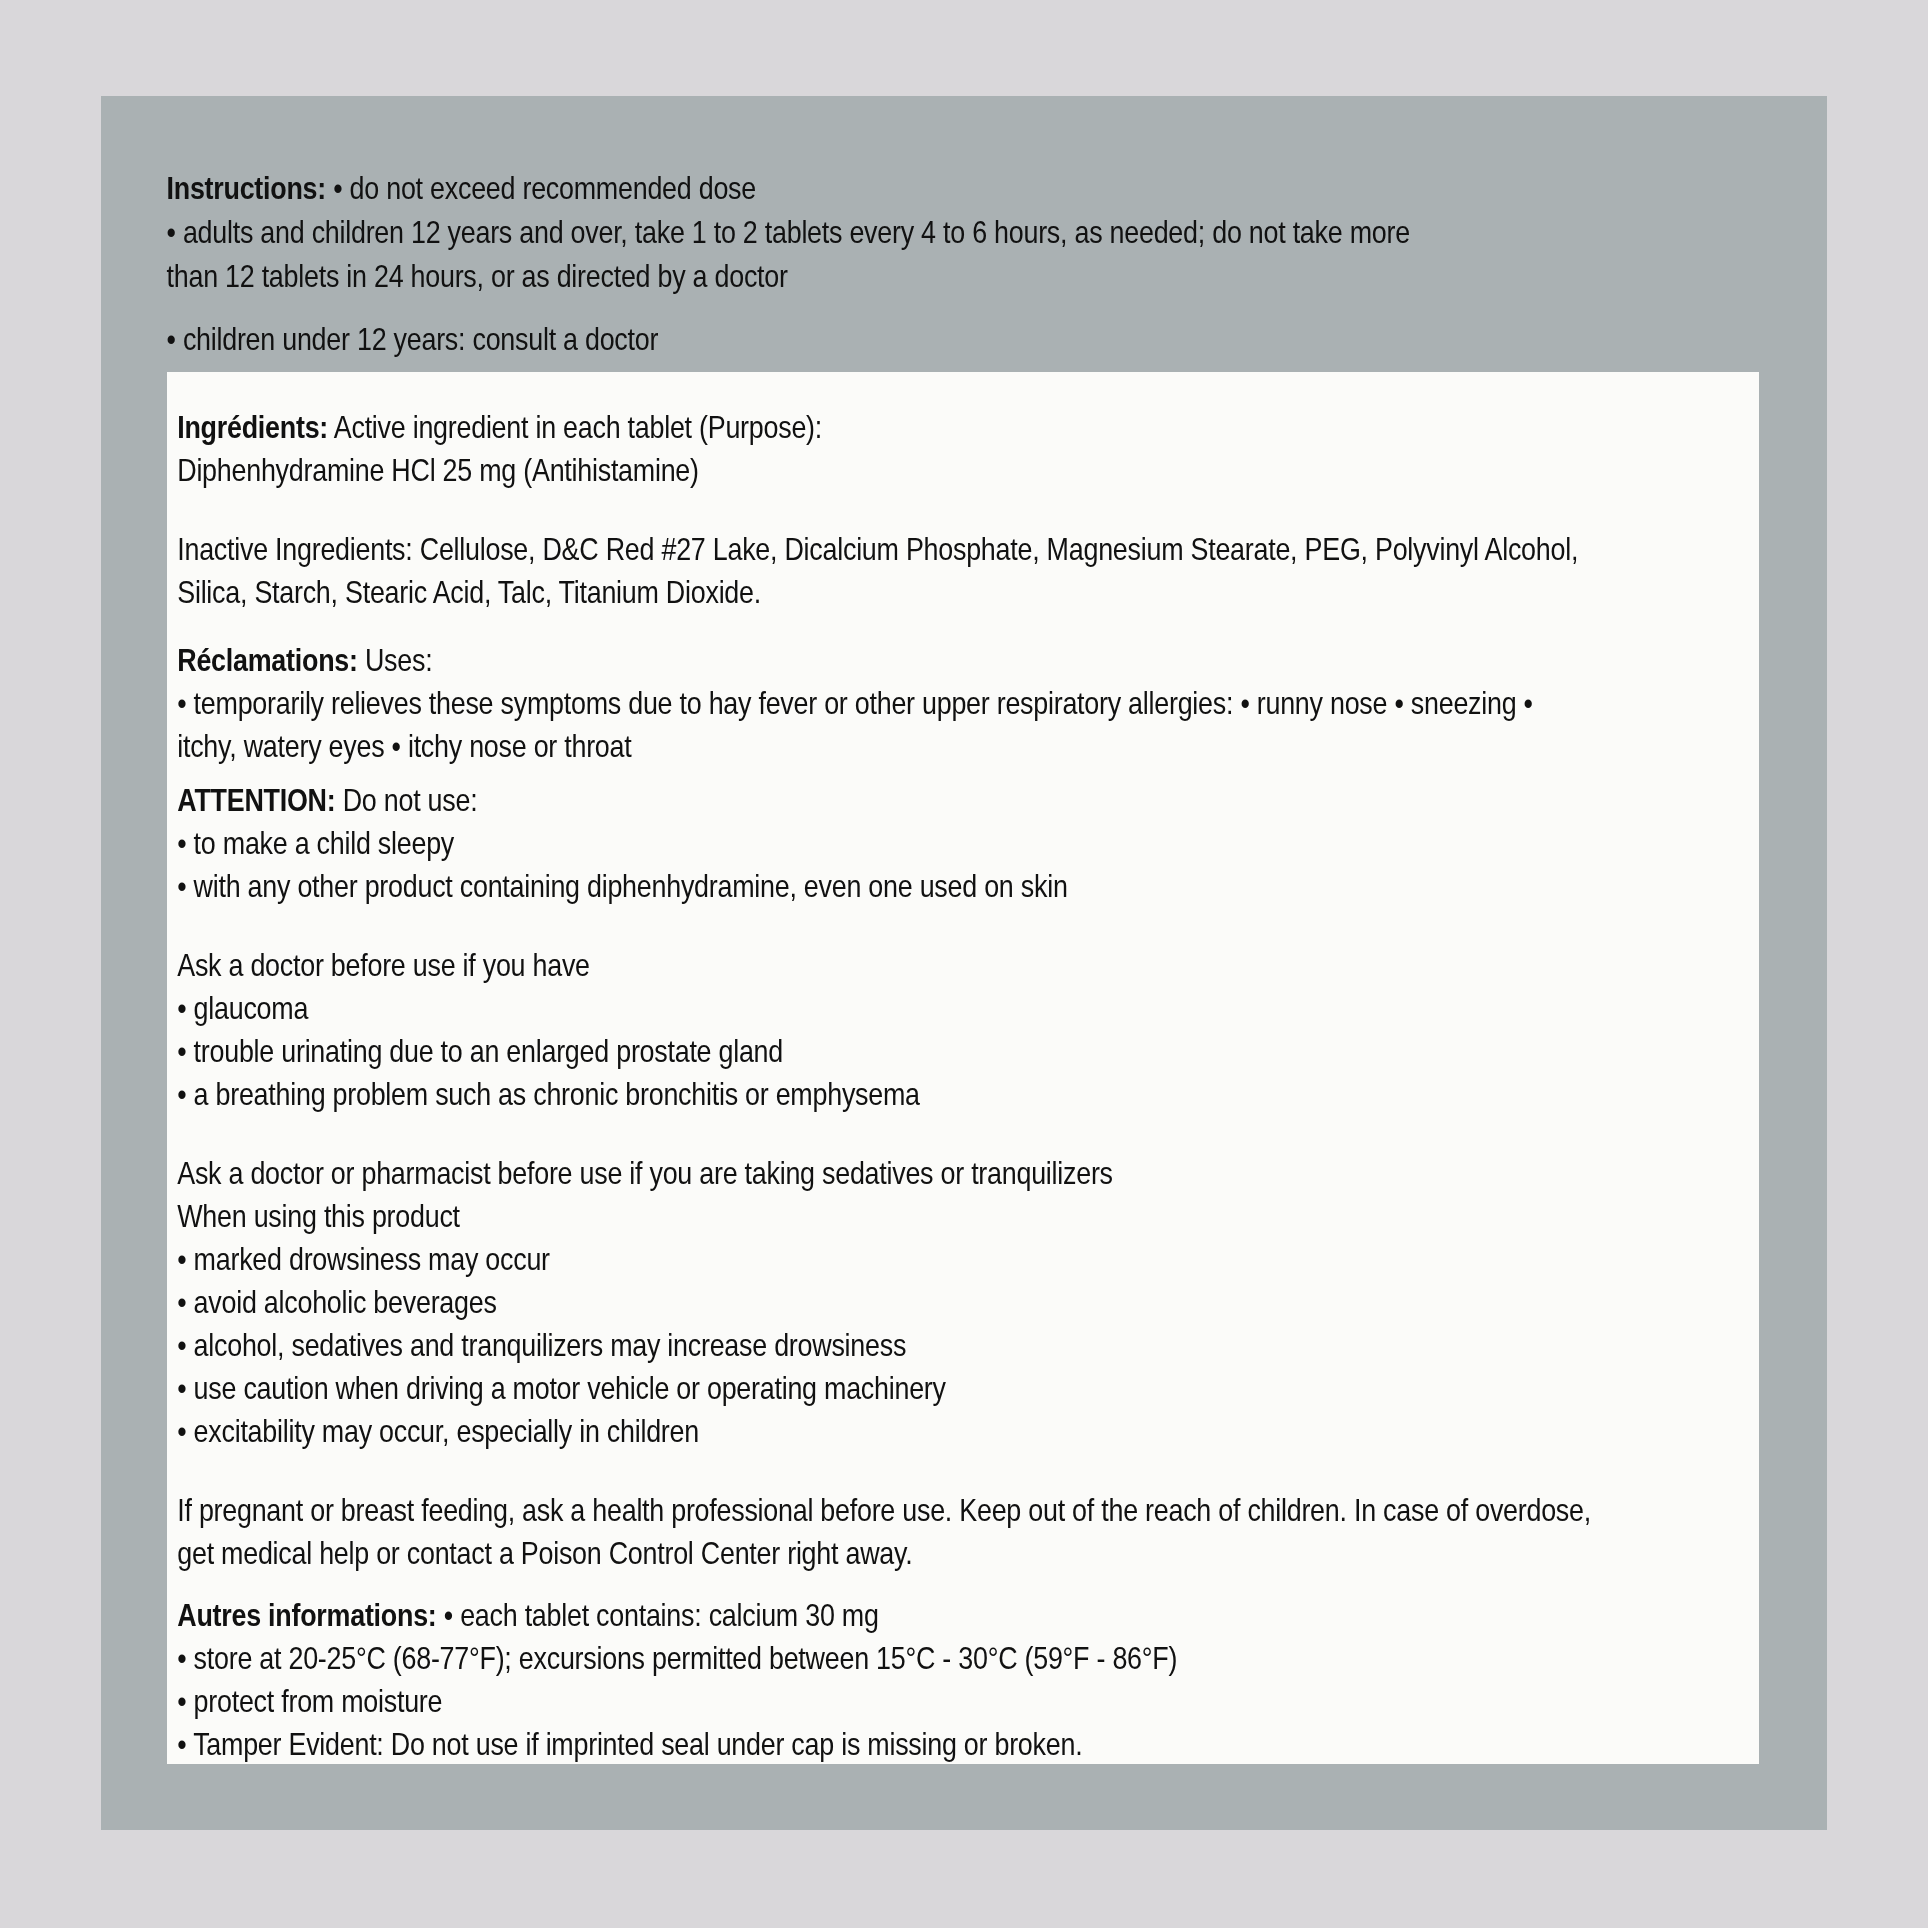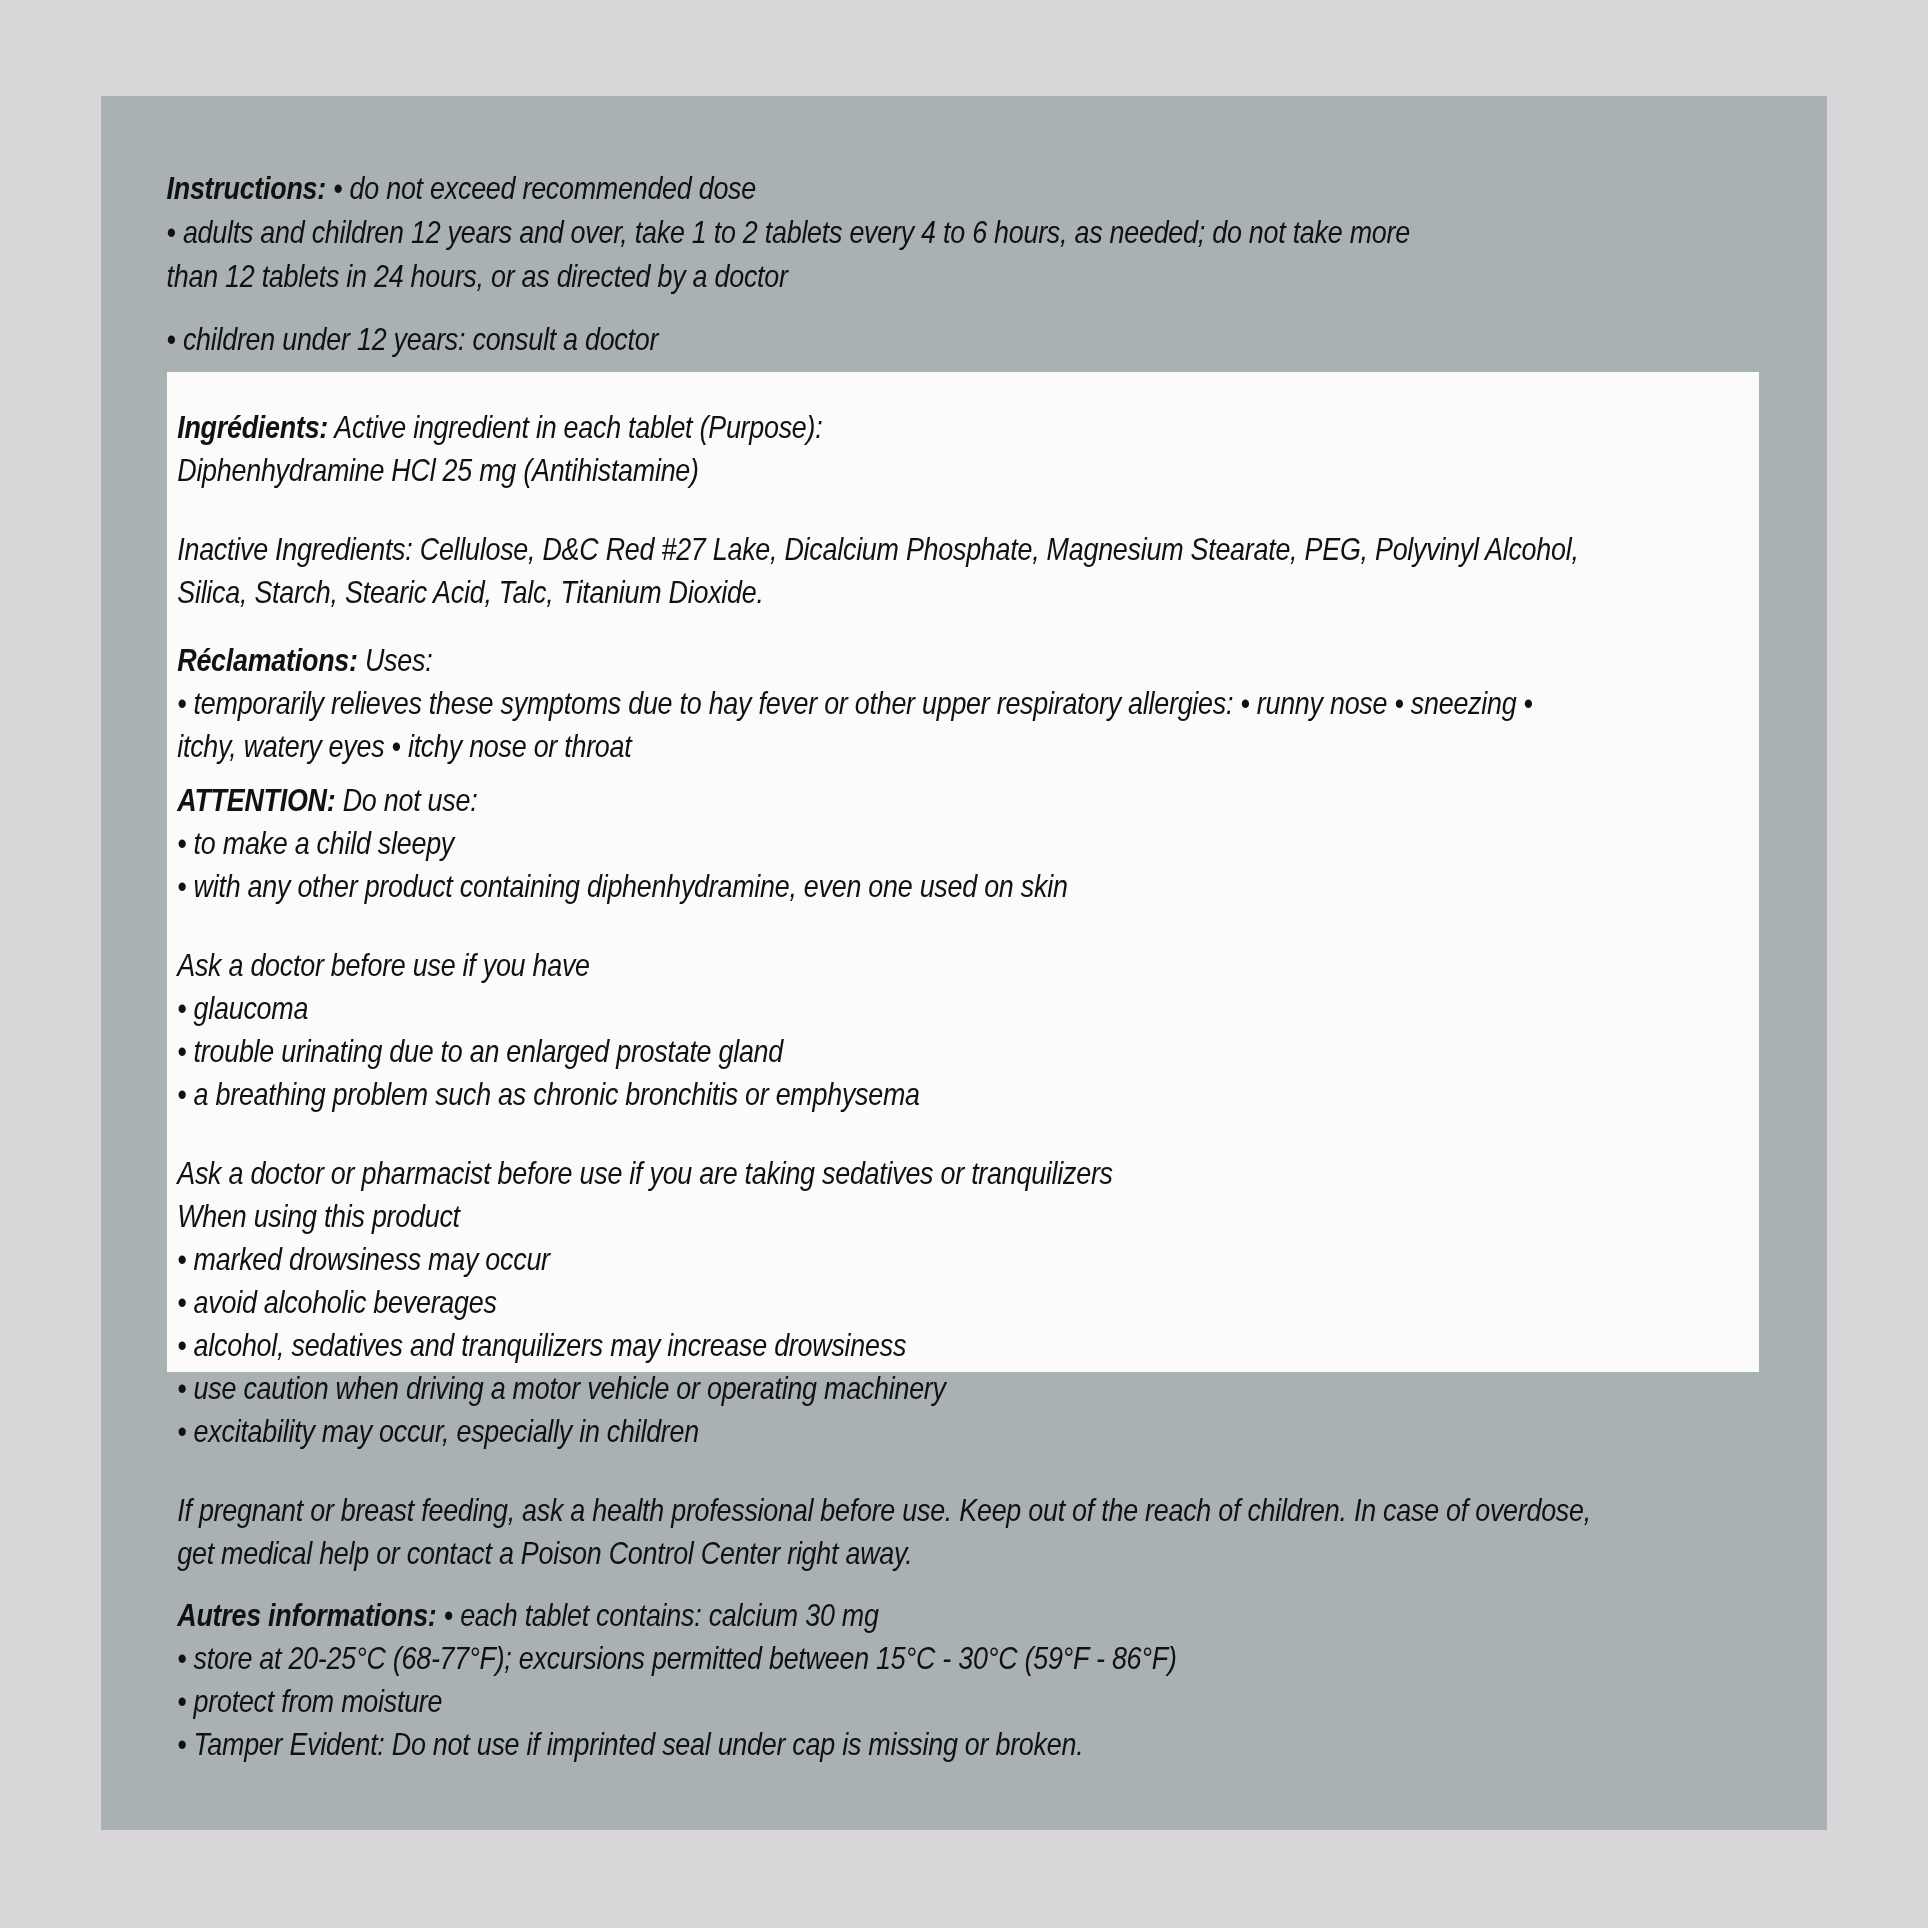--- a/index.html
+++ b/index.html
@@ -12,21 +12,20 @@
     color: #111111;
     overflow: hidden;
   }
   .gray-panel {
     position: absolute;
     left: 101px;
     top: 96px;
     width: 1726px;
     height: 1734px;
     background: #aab1b3;
-    font-style: italic;
   }
   .condense {
     transform: scaleX(0.84);
     transform-origin: 0 0;
   }
   .line {
     white-space: nowrap;
     font-size: 32px;
     line-height: 44px;
     letter-spacing: -0.3px;
@@ -35,21 +34,21 @@
   .instructions-block {
     padding: 70px 0 0 78px;
   }
   .instructions-block .line { line-height: 44px; }
   .mt-top { margin-top: 19px; }
   .white-panel {
     position: absolute;
     left: 66px;
     top: 276px;
     width: 1592px;
-    height: 1000px;
+    height: 1392px;
     background: #fbfbf9;
   }
   .white-content {
     padding: 34px 15px 0 12.2px;
   }
   .white-content .line { line-height: 43px; }
   .para { margin: 0; }
   .mt-blank { margin-top: 36px; }  
   .mt-sec   { margin-top: 24.5px; }  
   .mt-sm    { margin-top: 11.3px; }  

